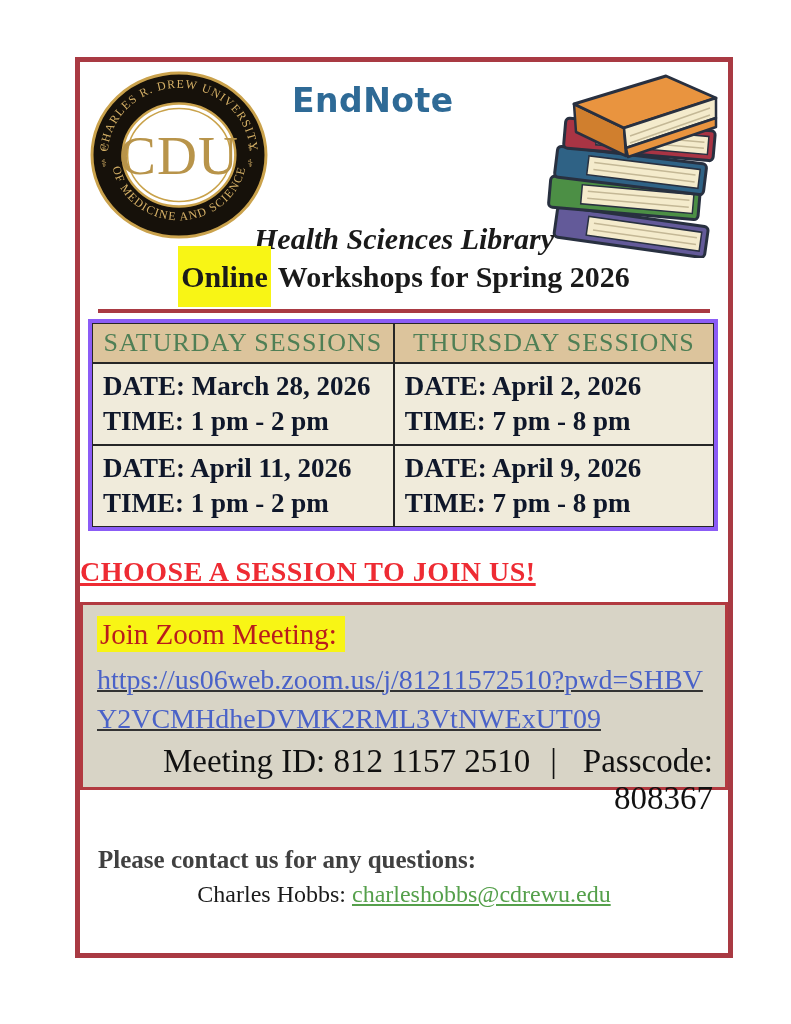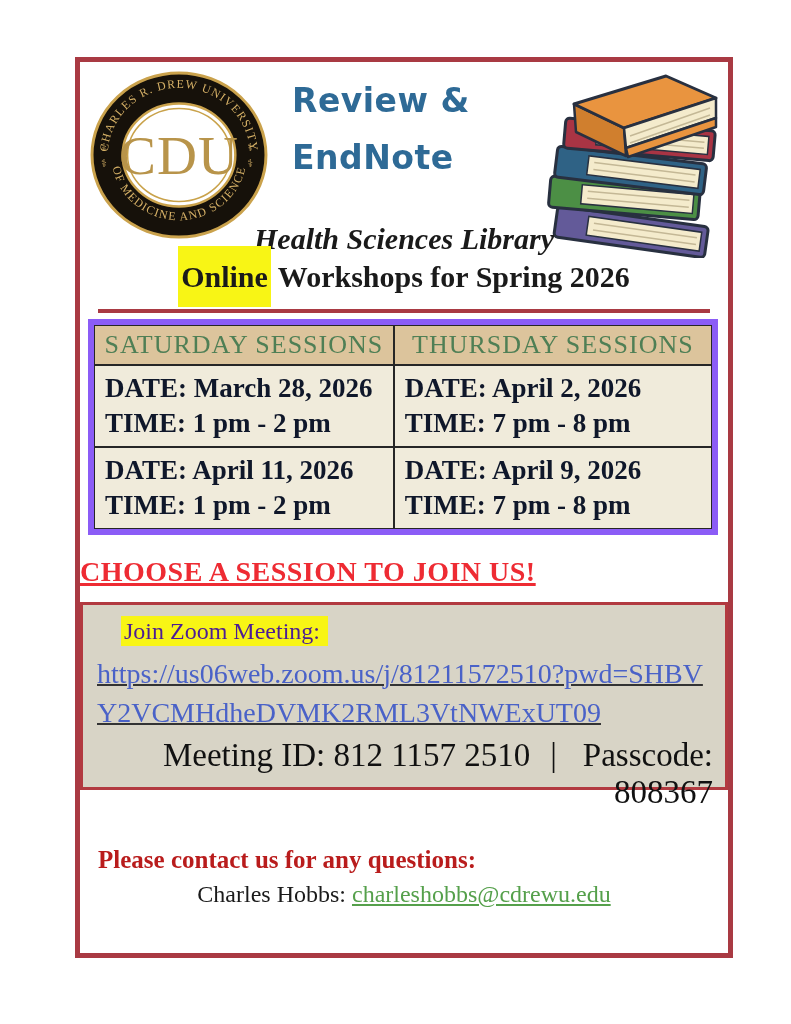--- a/index.html
+++ b/index.html
@@ -19,43 +19,43 @@
             font-weight:bold;font-size:30px;color:#1a1a1a;}
   .subtitle.l1{top:160px;font-style:italic;}
   .subtitle.l2{top:198px;}
   .hl{background:#f8f515;padding:14px 3px;}
 
   .red-rule{position:absolute;left:18px;right:18px;top:247px;height:4px;background:#a93a43;}
 
   
   .sessions{position:absolute;left:8px;right:10px;top:257px;display:grid;
             grid-template-columns:48.5% 51.5%;grid-template-rows:40px 82px 82px;
-            border:6px solid #8b5cf6;background:#f0ebdb;}
+            border:4px solid #8b5cf6;background:#f0ebdb;}
   .s-cell{border:1.5px solid #262626;box-sizing:border-box;}
   .s-head{background:#dcc49c;color:#4f7f55;font-size:26px;letter-spacing:1px;
           display:flex;align-items:center;justify-content:center;}
   .s-body{background:#f0ebdb;color:#0f172a;font-weight:bold;font-size:27px;
           padding:5px 10px;line-height:35px;}
 
   .cta{position:absolute;left:0;width:100%;top:494px;text-align:left;
        font-weight:bold;font-size:28px;color:#ee2b33;letter-spacing:.5px;}
   .cta span{text-decoration:underline;text-decoration-thickness:2.5px;}
 
   
   .zoombox{position:absolute;left:0;right:0;top:540px;height:188px;box-sizing:border-box;
            background:#d8d4c6;border:3px solid #b23a40;padding:13px 12px 10px 14px;}
-  .zb-label{font-size:24px;color:#4c1d95;margin-bottom:9px;display:inline-block;margin-left:24px;}
+  .zb-label{font-size:29px;color:#b91c1c;margin-bottom:9px;display:inline-block;}
   .zb-label .hl{padding:2px 8px 2px 3px;}
   .zb-url{font-size:28px;line-height:39px;color:#4a62c8;text-decoration:none;display:block;}
   .zb-url span{text-decoration:underline;text-decoration-color:#333;text-decoration-thickness:2px;}
   .zb-meeting{font-size:33px;color:#111;margin-top:5px;text-align:right;}
   .zb-sep{display:inline-block;margin:0 26px 0 20px;}
 
   
-  .contact-heading{position:absolute;left:18px;top:784px;font-weight:bold;font-size:25px;color:#b91c1c;}
+  .contact-heading{position:absolute;left:18px;top:784px;font-weight:bold;font-size:25px;color:#404040;}
   .contact-line{position:absolute;left:0;width:100%;text-align:center;font-size:24px;color:#1a1a1a;}
   .contact-line.c1{top:819px;}
   .contact-line.c2{top:850px;}
   .email-green{color:#55a04b;text-decoration:underline;}
   .email-blue{color:#3a5ec0;text-decoration:underline;}
 </style>
 </head>
 <body>
 
 <div class="page">
@@ -76,21 +76,20 @@
         <textPath href="#sealBot" startOffset="50%" text-anchor="middle">OF MEDICINE AND SCIENCE</textPath>
       </text>
       <text x="92" y="105" text-anchor="middle" font-family="Liberation Serif, serif" font-size="56" fill="#b8944a" letter-spacing="1">CDU</text>
       <text x="13" y="82" font-size="11" fill="#d5b066">⚕</text>
       <text x="13" y="98" font-size="11" fill="#d5b066">⚕</text>
       <text x="161" y="82" font-size="11" fill="#d5b066">⚕</text>
       <text x="161" y="98" font-size="11" fill="#d5b066">⚕</text>
     </svg>
 
     <div class="title-block">
-      <div>Review &amp;</div>
       <div>EndNote</div>
     </div>
 
     <svg class="books" viewBox="0 0 176 192">
 
       <g transform="translate(12,140) rotate(8)">
         <rect x="0" y="0" width="152" height="31" rx="4" fill="#635a99" stroke="#283040" stroke-width="3"></rect>
         <rect x="32" y="6" width="114" height="19" fill="#f4ebcc" stroke="#283040" stroke-width="1.5"></rect>
         <line x1="38" y1="12" x2="142" y2="12" stroke="#c4b896" stroke-width="1.5"></line>
         <line x1="38" y1="19" x2="142" y2="19" stroke="#c4b896" stroke-width="1.5"></line>

